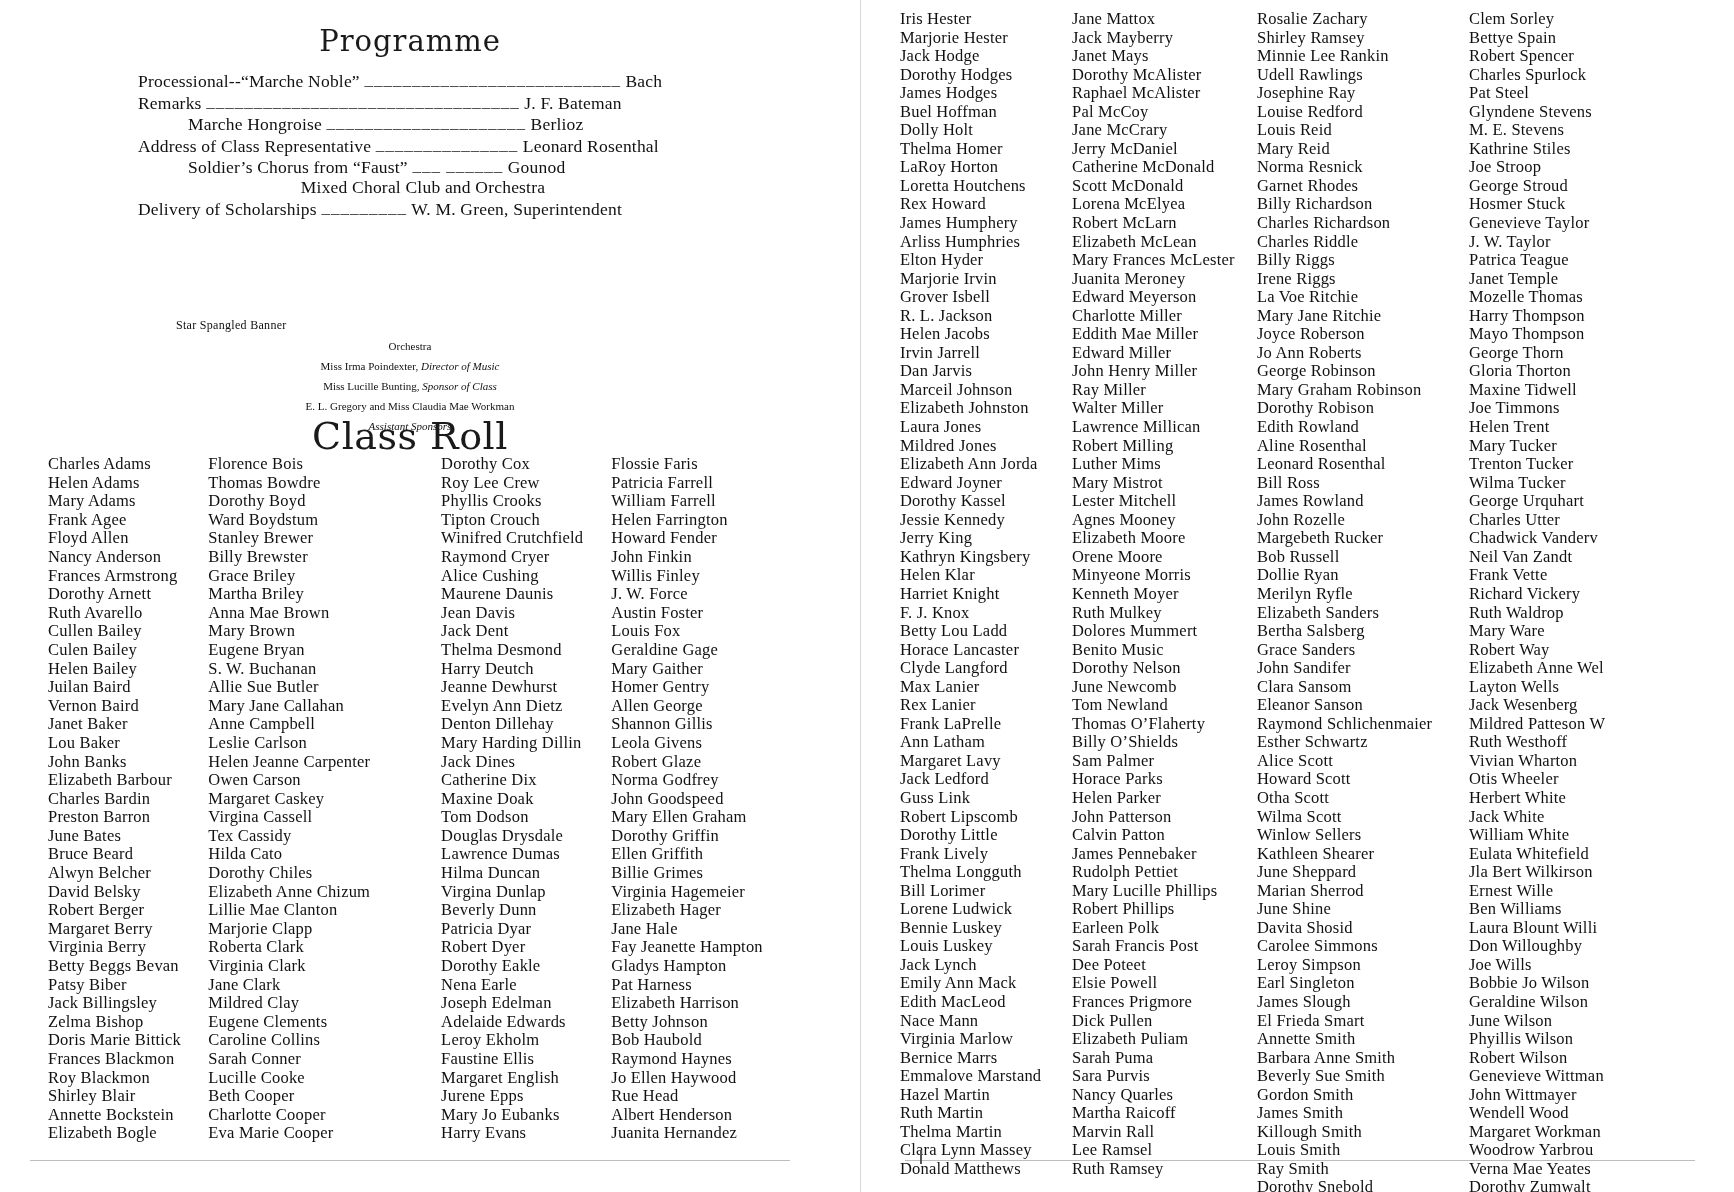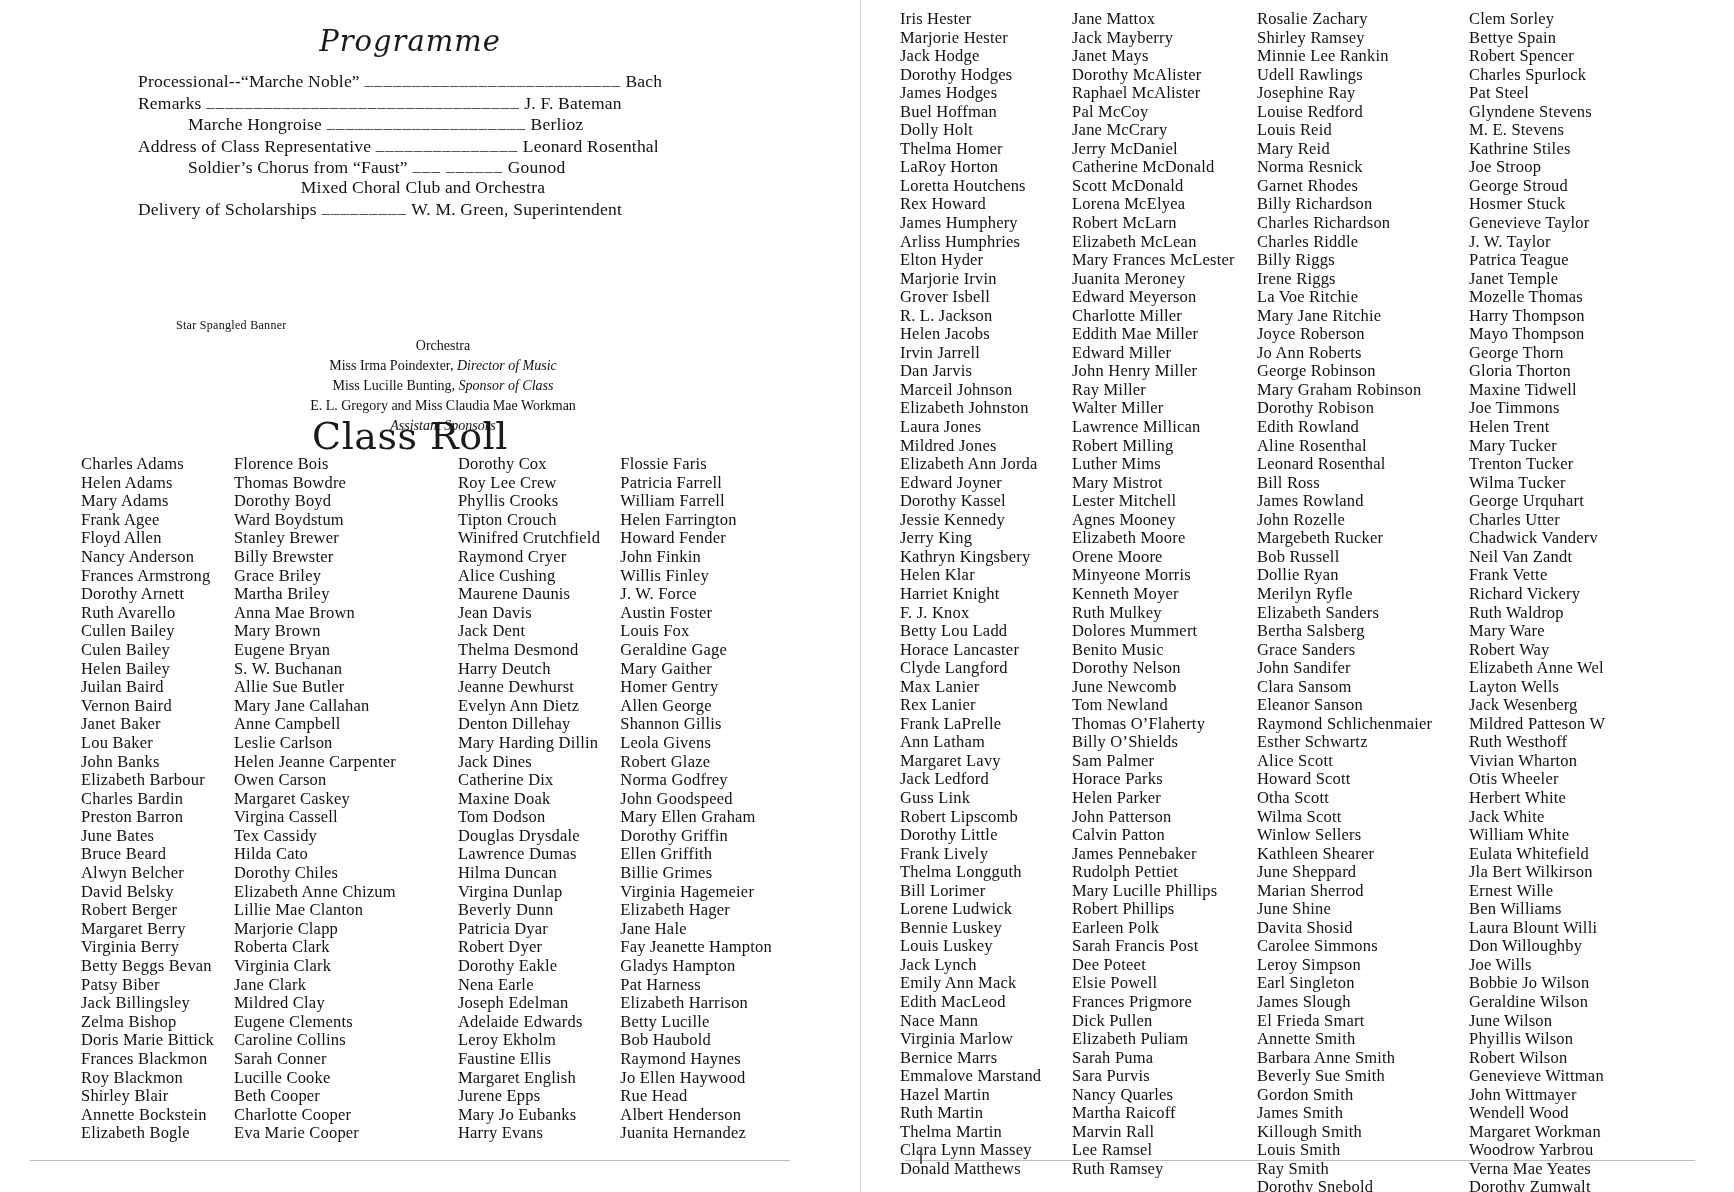--- a/index.html
+++ b/index.html
@@ -29,21 +29,20 @@
     position:absolute;left:905px;top:1160px;width:790px;height:1px;
     background:#bdbdbd;
   }
   .tick{
     position:absolute;left:920px;top:1150px;width:2px;height:14px;background:#555;
   }
 
   .prog-title{
     position:absolute;left:0;top:24px;width:820px;text-align:center;
     font-family:"DejaVu Serif", serif;
-    font-style:italic;
     font-size:29px;
     letter-spacing:1px;
     color:#1a1a1a;
   }
 
   .prog-list{
     position:absolute;left:138px;top:70px;width:570px;
     font-size:17.5px;
     line-height:19.6px;
     letter-spacing:.2px;
@@ -59,21 +58,21 @@
   .prog-line.center{text-align:center;}
   .prog-line.right{text-align:right;}
   .indent1{padding-left:50px;}
   .indent2{padding-left:72px;}
 
   .star{
     position:absolute;left:176px;top:318px;font-size:12px;letter-spacing:.3px;text-align:center;
   }
   .orch{
     position:absolute;left:0;top:336px;width:820px;text-align:center;
-    font-size:14px;line-height:20px;margin-left:33px;
+    font-size:11px;line-height:20px;
   }
   .orch .it{font-style:italic;}
 
   .classroll-title{
     position:absolute;left:0;top:414px;width:820px;text-align:center;
     font-family:"DejaVu Serif", serif;
     font-size:38px;
     color:#1a1a1a;
     letter-spacing:.5px;
   }
@@ -81,21 +80,21 @@
   .roll{
     position:absolute;left:48px;top:455px;width:760px;
     display:flex;
   }
   .roll .col{
     font-size:16.5px;
     line-height:18.6px;
     letter-spacing:.2px;
     white-space:nowrap;
   }
-  .roll .c1{width:163px;margin-left:33px;}
+  .roll .c1{width:163px;}
   .roll .c2{width:196px;}
   .roll .c3{width:173px;margin-left:40px;}
   .roll .c4{width:200px;}
 
   
   .rnames{
     position:absolute;left:0;top:10px;width:834px;display:flex;
   }
   .rnames .col{
     font-size:16.5px;
@@ -282,21 +281,21 @@
           <div>Dorothy Griffin</div>
           <div>Ellen Griffith</div>
           <div>Billie Grimes</div>
           <div>Virginia Hagemeier</div>
           <div>Elizabeth Hager</div>
           <div>Jane Hale</div>
           <div>Fay Jeanette Hampton</div>
           <div>Gladys Hampton</div>
           <div>Pat Harness</div>
           <div>Elizabeth Harrison</div>
-          <div>Betty Lucille</div>
+          <div>Betty Johnson</div>
           <div>Bob Haubold</div>
           <div>Raymond Haynes</div>
           <div>Jo Ellen Haywood</div>
           <div>Rue Head</div>
           <div>Albert Henderson</div>
           <div>Juanita Hernandez</div>
         </div>
     </div>
 
     <div class="bottomrule"></div>

